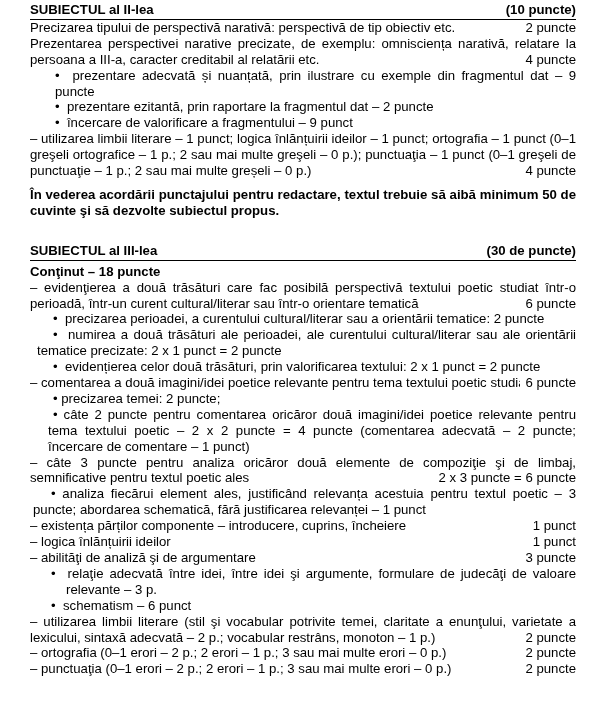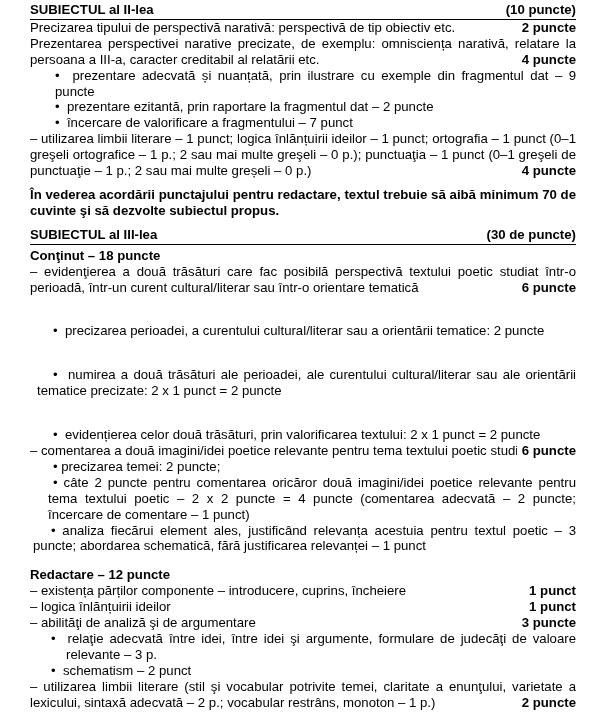--- a/index.html
+++ b/index.html
@@ -9,38 +9,38 @@
     font-family: "Liberation Sans", sans-serif;
     font-size: 13.2px; line-height: 15.9px;
   }
   .page { padding: 2px 28px 0 30px; text-align: justify; }
   p { margin: 0; }
 
   .sec-header {
     display: flex; justify-content: space-between;
     font-weight: 700; border-bottom: 1.5px solid #000; padding-bottom: 1px;
   }
-  .hdr3 { margin-top: 8px; }
+  .hdr3 { margin-top: 24px; }
 
   .heading { font-weight: 700; margin-top: 3px; }
   .heading-r { font-weight: 700; margin-top: 13px; }
 
   .scored { position: relative; }
   .score {
     position: absolute; right: 0; bottom: 0;
-    font-weight: 700; background: #fff; padding-left: 5px;
+    font-weight: 400; background: #fff; padding-left: 5px;
   }
 
   .note { font-weight: 700; margin-top: 8px; }
 
   
   .bul::before { content: "•\00a0\00a0"; }
   .bul.tight::before { content: "•\00a0"; }
   .ind-a { padding-left: 25px; }                    
-  .ind-b { padding-left: 7px;  text-indent: 16px; margin-top: 28px; } 
+  .ind-b { padding-left: 7px;  text-indent: 16px; } 
   .ind-c { padding-left: 7px;  text-indent: 5px; margin-left: 11px;  } 
   .ind-d { padding-left: 3px;  text-indent: 18px; } 
   .ind-e { padding-left: 36px; text-indent: -15px;} 
 </style>
 </head>
 <body>
 
 <div class="page">
 
   <div class="sec-header">
@@ -53,28 +53,28 @@
     <span class="score">2 puncte</span>
   </p>
 
   <p class="scored">
     <span>Prezentarea perspectivei narative precizate, de exemplu: omnisciența narativă, relatare la persoana a III-a, caracter creditabil al relatării etc.</span>
     <span class="score">4 puncte</span>
   </p>
 
   <p class="bul ind-a">prezentare adecvată și nuanțată, prin ilustrare cu exemple din fragmentul dat – 9 puncte</p>
   <p class="bul ind-a">prezentare ezitantă, prin raportare la fragmentul dat – 2 puncte</p>
-  <p class="bul ind-a">încercare de valorificare a fragmentului – 7 punct</p>
+  <p class="bul ind-a">încercare de valorificare a fragmentului – 9 punct</p>
 
   <p class="scored">
     <span>– utilizarea limbii literare – 1 punct; logica înlănțuirii ideilor – 1 punct; ortografia – 1 punct (0–1 greşeli ortografice – 1 p.; 2 sau mai multe greşeli – 0 p.); punctuaţia – 1 punct (0–1 greşeli de punctuaţie – 1 p.; 2 sau mai multe greșeli – 0 p.)</span>
     <span class="score">4 puncte</span>
   </p>
 
-  <p class="note">În vederea acordării punctajului pentru redactare, textul trebuie să aibă minimum 70 de cuvinte şi să dezvolte subiectul propus.</p>
+  <p class="note">În vederea acordării punctajului pentru redactare, textul trebuie să aibă minimum 50 de cuvinte şi să dezvolte subiectul propus.</p>
 
   <div class="sec-header hdr3">
     <span>SUBIECTUL al III-lea</span>
     <span>(30 de puncte)</span>
   </div>
 
   <p class="heading">Conţinut – 18 puncte</p>
 
   <p class="scored">
     <span>– evidenţierea a două trăsături care fac posibilă perspectivă textului poetic studiat într-o perioadă, într-un curent cultural/literar sau într-o orientare tematică</span>
@@ -86,40 +86,43 @@
   <p class="bul ind-b">evidențierea celor două trăsături, prin valorificarea textului: 2 x 1 punct = 2 puncte</p>
 
   <p class="scored">
     <span>– comentarea a două imagini/idei poetice relevante pentru tema textului poetic studiat</span>
     <span class="score">6 puncte</span>
   </p>
 
   <p class="bul tight ind-c">precizarea temei: 2 puncte;</p>
   <p class="bul tight ind-c">câte 2 puncte pentru comentarea oricăror două imagini/idei poetice relevante pentru tema textului poetic – 2 x 2 puncte = 4 puncte (comentarea adecvată – 2 puncte; încercare de comentare – 1 punct)</p>
 
+  <p class="scored">
+    <span>– câte 3 puncte pentru analiza oricăror două elemente de compoziţie şi de limbaj, semnificative pentru textul poetic ales</span>
+    <span class="score">2 x 3 puncte = 6 puncte</span>
+  </p>
 
   <p class="bul tight ind-d">analiza fiecărui element ales, justificând relevanța acestuia pentru textul poetic – 3 puncte; abordarea schematică, fără justificarea relevanței – 1 punct</p>
 
-  <p class="heading-r">Redactare – 12 puncte</p>
 
   <p class="scored">
     <span>– existența părților componente – introducere, cuprins, încheiere</span>
     <span class="score">1 punct</span>
   </p>
   <p class="scored">
     <span>– logica înlănțuirii ideilor</span>
     <span class="score">1 punct</span>
   </p>
   <p class="scored">
     <span>– abilităţi de analiză şi de argumentare</span>
     <span class="score">3 puncte</span>
   </p>
 
   <p class="bul ind-e">relaţie adecvată între idei, între idei şi argumente, formulare de judecăţi de valoare relevante – 3 p.</p>
-  <p class="bul ind-e">schematism – 2 punct</p>
+  <p class="bul ind-e">schematism – 6 punct</p>
 
   <p class="scored">
     <span>– utilizarea limbii literare (stil şi vocabular potrivite temei, claritate a enunţului, varietate a lexicului, sintaxă adecvată – 2 p.; vocabular restrâns, monoton – 1 p.)</span>
     <span class="score">2 puncte</span>
   </p>
   <p class="scored">
     <span>– ortografia (0–1 erori – 2 p.; 2 erori – 1 p.; 3 sau mai multe erori – 0 p.)</span>
     <span class="score">2 puncte</span>
   </p>
   <p class="scored">

